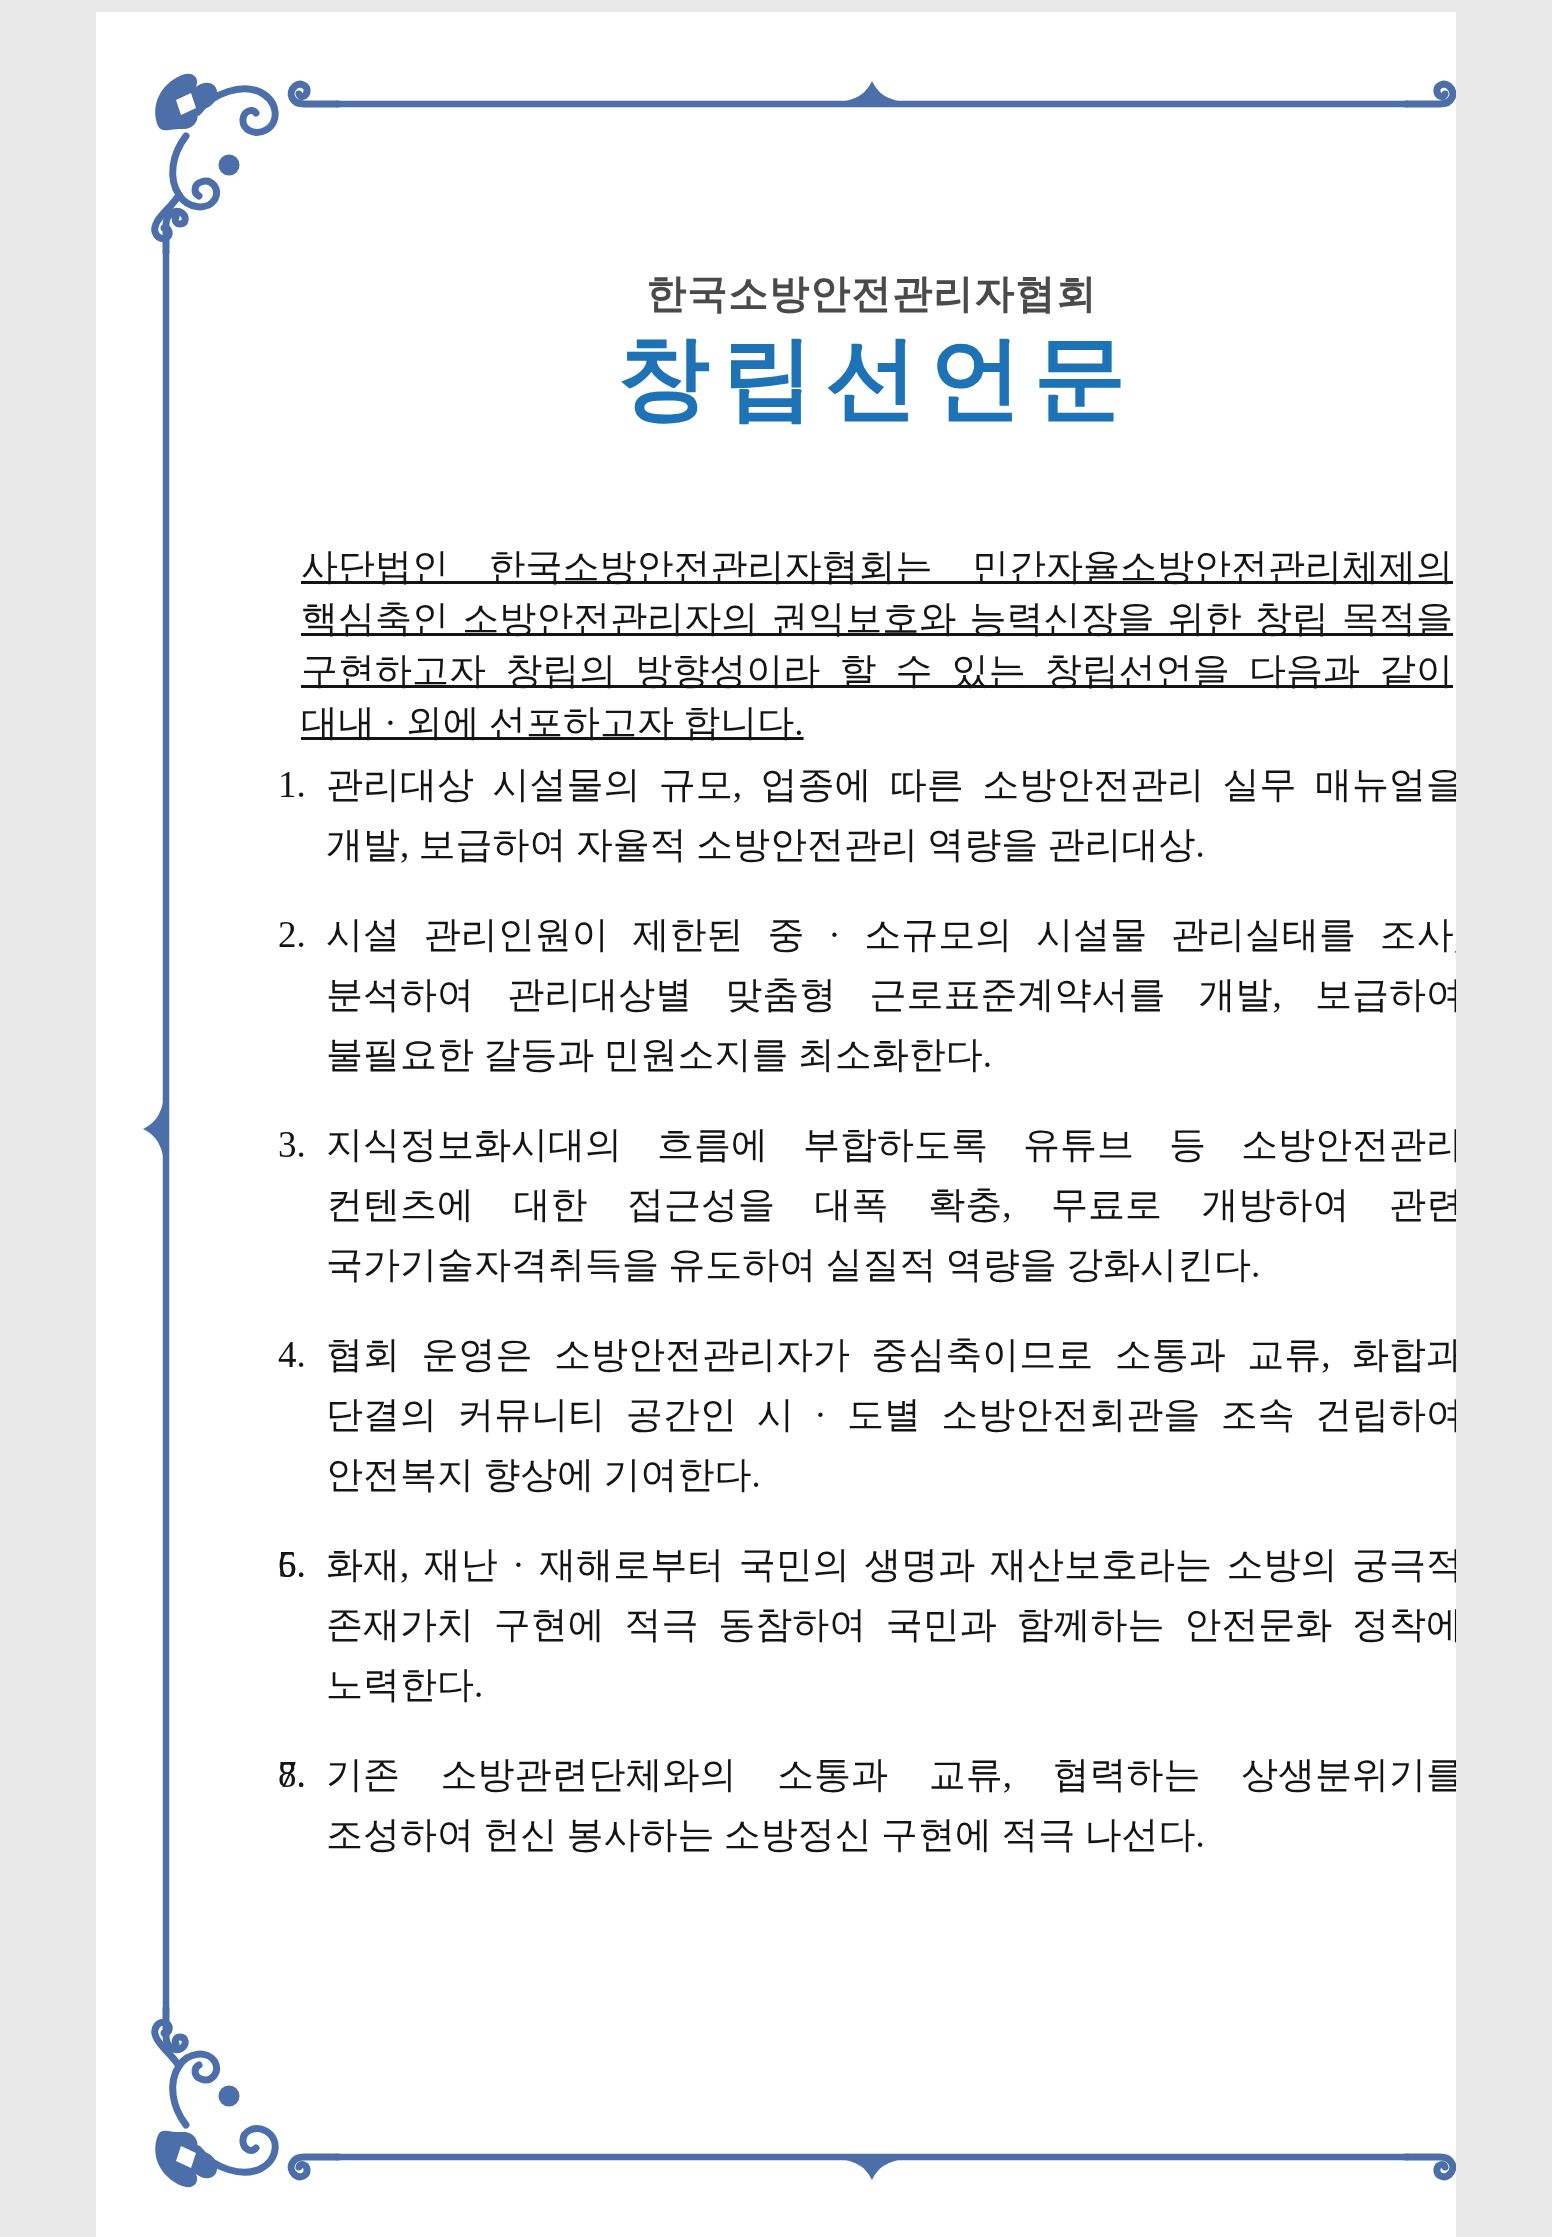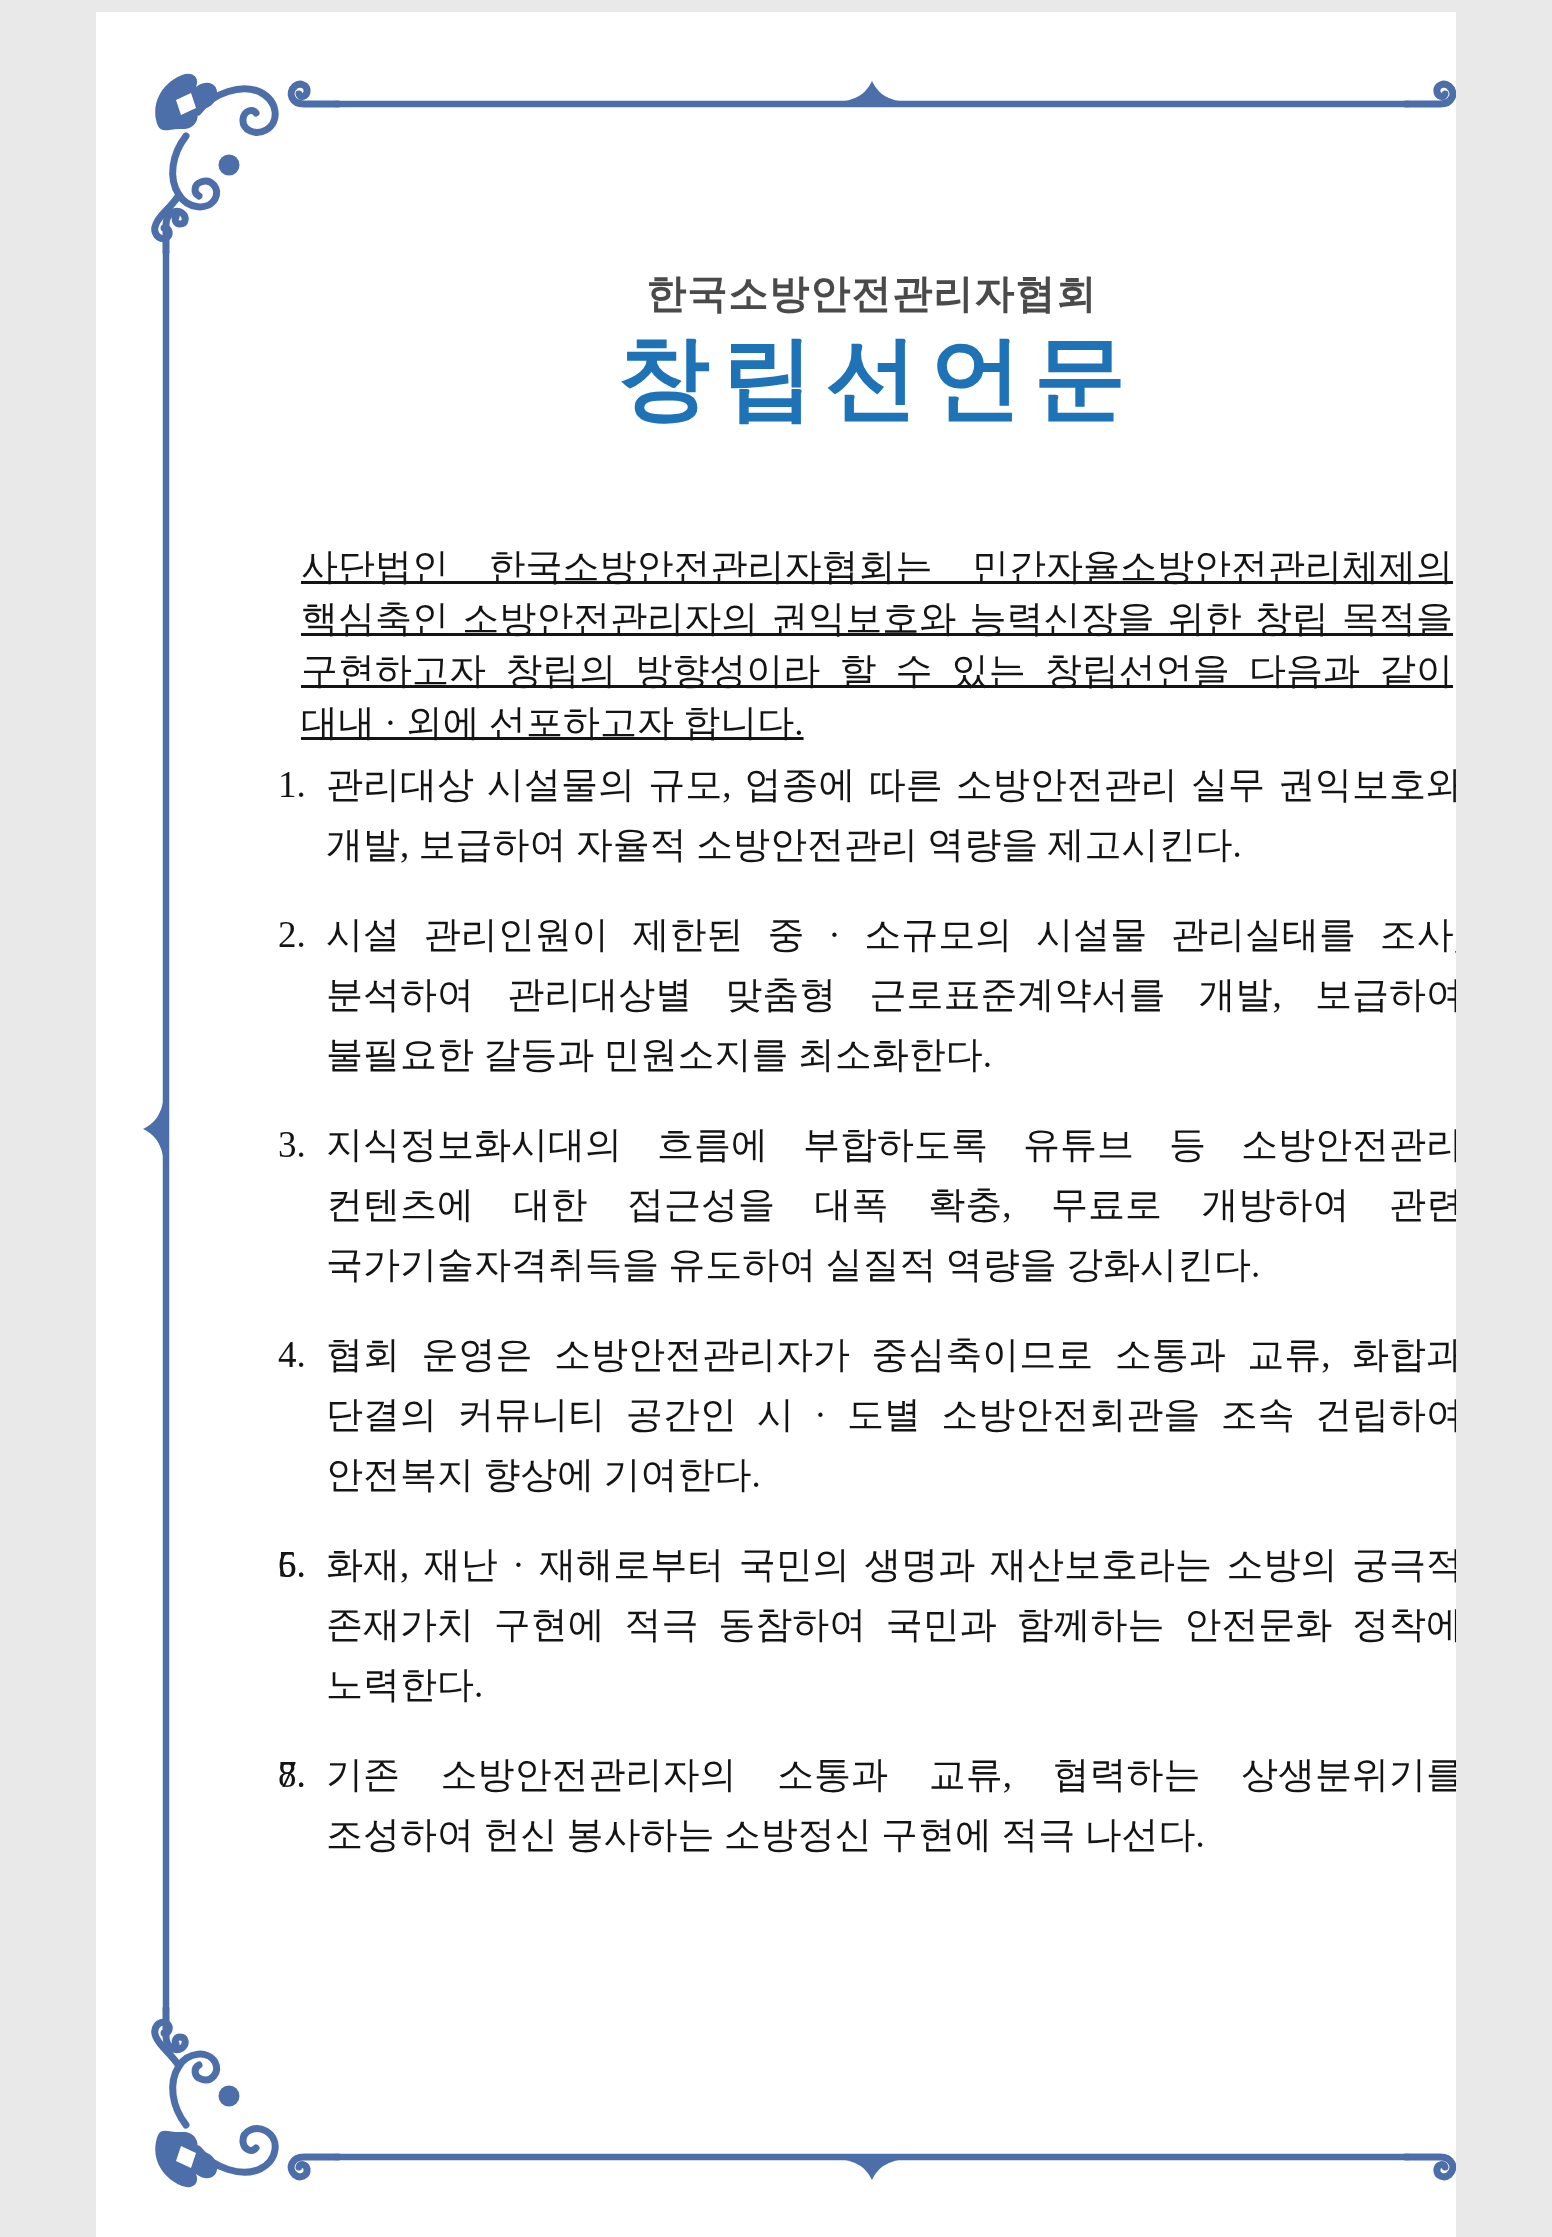--- a/index.html
+++ b/index.html
@@ -96,21 +96,21 @@
   <header class="header">
     <div class="org">한국소방안전관리자협회</div>
     <h1 class="title">창립선언문</h1>
   </header>
 
   <p class="intro">사단법인 한국소방안전관리자협회는 민간자율소방안전관리체제의 핵심축인 소방안전관리자의 권익보호와 능력신장을 위한 창립 목적을 구현하고자 창립의 방향성이라 할 수 있는 창립선언을 다음과 같이 대내 · 외에 선포하고자 합니다.</p>
 
   <ol class="list">
     <li class="item">
       <span class="num">1.</span>
-      <span class="txt">관리대상 시설물의 규모, 업종에 따른 소방안전관리 실무 권익보호와 개발, 보급하여 자율적 소방안전관리 역량을 제고시킨다.</span>
+      <span class="txt">관리대상 시설물의 규모, 업종에 따른 소방안전관리 실무 매뉴얼을 개발, 보급하여 자율적 소방안전관리 역량을 관리대상.</span>
     </li>
     <li class="item">
       <span class="num">2.</span>
       <span class="txt">시설 관리인원이 제한된 중 · 소규모의 시설물 관리실태를 조사, 분석하여 관리대상별 맞춤형 근로표준계약서를 개발, 보급하여 불필요한 갈등과 민원소지를 최소화한다.</span>
     </li>
     <li class="item">
       <span class="num">3.</span>
       <span class="txt">지식정보화시대의 흐름에 부합하도록 유튜브 등 소방안전관리 컨텐츠에 대한 접근성을 대폭 확충, 무료로 개방하여 관련 국가기술자격취득을 유도하여 실질적 역량을 강화시킨다.</span>
     </li>
     <li class="item">
@@ -122,17 +122,17 @@
     </li>
     <li class="item">
       <span class="num">6.</span>
       <span class="txt">화재, 재난 · 재해로부터 국민의 생명과 재산보호라는 소방의 궁극적 존재가치 구현에 적극 동참하여 국민과 함께하는 안전문화 정착에 노력한다.</span>
     </li>
     <li class="item">
       <span class="num">7.</span>
     </li>
     <li class="item">
       <span class="num">8.</span>
-      <span class="txt">기존 소방안전관리자의 소통과 교류, 협력하는 상생분위기를 조성하여 헌신 봉사하는 소방정신 구현에 적극 나선다.</span>
+      <span class="txt">기존 소방관련단체와의 소통과 교류, 협력하는 상생분위기를 조성하여 헌신 봉사하는 소방정신 구현에 적극 나선다.</span>
     </li>
   </ol>
 
 </div>
 
 </body></html>

